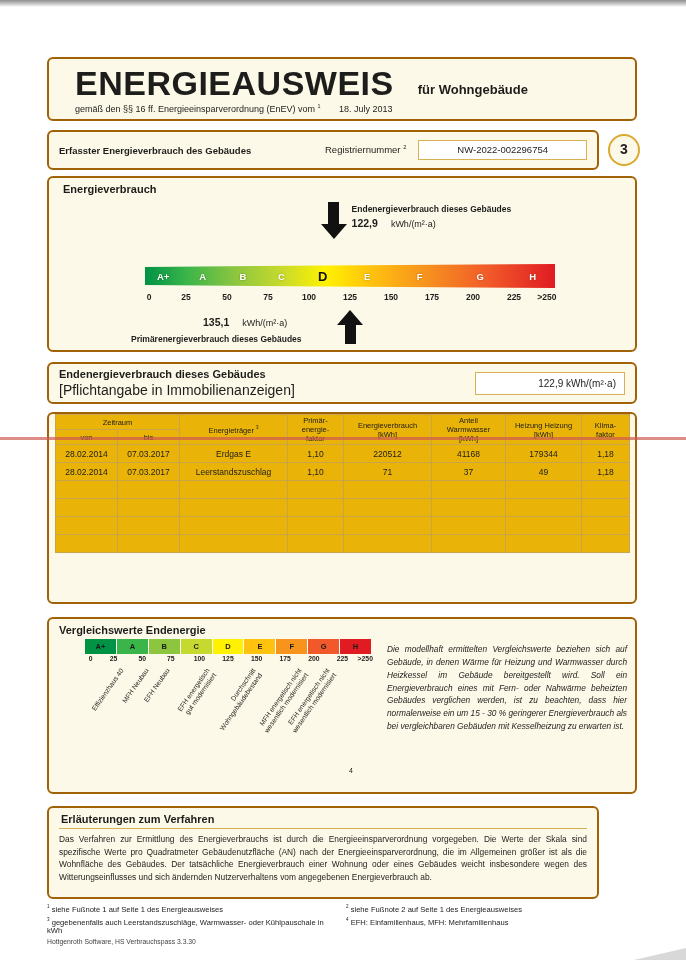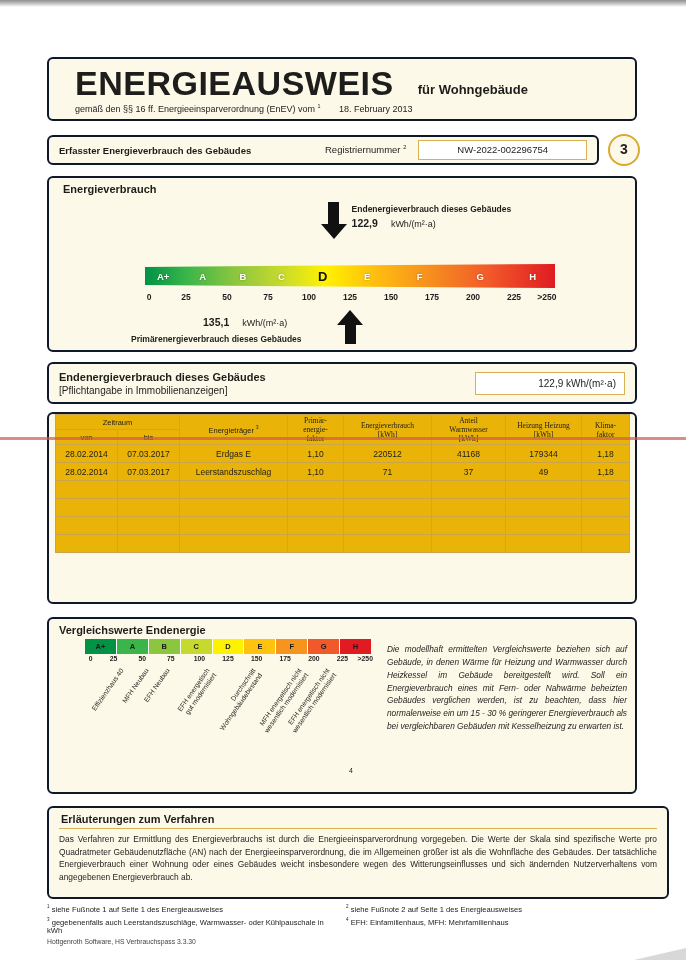--- a/index.html
+++ b/index.html
@@ -1,40 +1,40 @@
 <!DOCTYPE html>
 <html><head>
 <meta charset="utf-8">
 <style>
   html,body{margin:0;padding:0;background:#ffffff;}
   .page{position:relative;width:686px;height:960px;background:#ffffff;overflow:hidden;
         font-family:"Liberation Sans",sans-serif;color:#1d1d1b;}
-  .box{position:absolute;box-sizing:border-box;background:#fdf9e8;border:2px solid #0f172a;border-radius:6px;}
+  .box{position:absolute;box-sizing:border-box;background:#fdf9e8;border:2px solid #a16207;border-radius:6px;}
   sup{font-size:0.6em;vertical-align:super;}
-  .pre{white-space:pre-line;font-family:Liberation Serif, serif;}
+  .pre{white-space:pre-line;}
   b{font-weight:bold;}
 
   
   .scan-strip{position:absolute;left:0;top:0;width:686px;height:7px;
     background:linear-gradient(180deg,#8f8f8f 0%,#c9c9c9 55%,#ffffff 100%);}
   .red-line{position:absolute;left:0;top:437px;width:686px;height:3px;background:#cf5a52;opacity:.7;}
   .corner-shadow{position:absolute;right:0;bottom:0;width:52px;height:12px;background:#b8b8b8;opacity:.55;
     clip-path:polygon(100% 0,100% 100%,0 100%);}
 
   
   .header-box{left:47px;top:57px;width:590px;height:64px;padding:7px 12px 4px 26px;}
   .title-row{display:flex;align-items:flex-end;}
   .main-title{font-size:34px;font-weight:bold;letter-spacing:.5px;line-height:1;}
   .for-label{font-size:13px;font-weight:bold;margin-left:24px;padding-bottom:3px;}
   .law-row{margin-top:3px;font-size:9px;}
   .law-date{margin-left:16px;}
 
   
   .registry-row{position:absolute;left:47px;top:134px;width:593px;height:32px;display:flex;align-items:center;gap:9px;}
-  .inline-box{position:relative;flex:1;height:30px;display:flex;align-items:center;padding:0 10px;}
+  .inline-box{position:relative;flex:1;height:40px;display:flex;align-items:center;padding:0 10px;}
   .reg-left{font-weight:bold;font-size:9.5px;width:262px;flex:none;}
   .reg-mid{font-size:9.5px;margin-left:4px;flex:none;}
   .reg-value{margin-left:12px;background:#fff;border:1px solid #d8b252;width:172px;height:18px;line-height:18px;
     text-align:center;font-size:9.5px;}
   .page-circle{width:32px;height:32px;flex:none;border-radius:50%;border:2.5px solid #dca92f;background:#fdf9e8;
     box-sizing:border-box;text-align:center;line-height:27px;font-size:14px;font-weight:bold;}
 
   
   .box-title{font-weight:bold;font-size:11px;padding:5px 2px 3px;}
   .underline{border-bottom:1.5px solid #d8b252;margin-bottom:4px;}
@@ -60,21 +60,21 @@
   .primary-line{position:absolute;left:58px;top:118px;font-size:10.5px;}
   .arrow-up{position:absolute;left:50%;top:112px;transform:translateX(-50%);display:flex;flex-direction:column;align-items:center;}
   .arrow-up .head-up{display:block;width:0;height:0;border-left:13px solid transparent;border-right:13px solid transparent;border-bottom:15px solid #111;}
   .arrow-up .stem{display:block;width:11px;height:19px;background:#111;}
   .primary-label{position:absolute;left:-14px;top:136px;}
 
   
   .endenergie-box{left:47px;top:362px;width:590px;height:42px;display:flex;align-items:center;
     justify-content:space-between;padding:4px 10px;}
   .ee-title{font-weight:bold;font-size:11px;}
-  .ee-sub{font-size:10px;margin-top:2px;}
+  .ee-sub{font-size:14px;margin-top:2px;}
   .ee-value{width:150px;background:#fff;border:1px solid #d8b252;font-size:10px;text-align:right;padding:5px 8px;box-sizing:border-box;}
 
   
   .table-box{left:47px;top:412px;width:590px;height:192px;padding:0 6px 4px;}
   .ctable{width:100%;border-collapse:collapse;table-layout:fixed;background:#eab308;}
   .ctable th,.ctable td{border:1px solid #c9a44a;text-align:center;vertical-align:middle;}
   .ctable th{font-size:7.5px;font-weight:normal;padding:1px 1px;}
   .ctable td{font-size:8.5px;height:17px;padding:0 2px;}
 
   
@@ -85,42 +85,42 @@
   .vseg{flex:1;display:flex;align-items:center;justify-content:center;font-size:7.5px;font-weight:bold;color:#1a1a1a;}
   .vticks{position:relative;height:10px;margin-top:1px;}
   .vtick{position:absolute;transform:translateX(-50%);font-size:6.8px;font-weight:bold;top:0;}
   .vlabels{position:relative;height:104px;}
   .vlabel{position:absolute;top:2px;width:110px;text-align:right;transform:rotate(-55deg);transform-origin:100% 0;
     font-size:6.8px;line-height:1.2;white-space:pre-line;}
   .v-fn{position:absolute;left:264px;top:128px;font-size:7px;}
   .vtext{flex:1;margin-left:16px;margin-top:4px;font-size:8.3px;text-align:justify;line-height:1.55;font-style:italic;}
 
   
-  .erl-box{left:47px;top:806px;width:622px;height:93px;padding:0 10px;}
+  .erl-box{left:47px;top:806px;width:552px;height:93px;padding:0 10px;}
   .erl-text{font-size:8.4px;text-align:justify;line-height:1.5;margin-top:2px;}
 
   
   .footnotes{position:absolute;left:47px;top:904px;width:590px;display:grid;grid-template-columns:1fr 1fr;
     column-gap:8px;row-gap:3px;font-size:7.6px;color:#222;}
   .footer{position:absolute;left:47px;top:938px;font-size:6.8px;color:#444;}
 </style>
 </head>
 <body>
 
 <div class="page">
   <div class="scan-strip"></div>
 
   <div class="box header-box">
     <div class="title-row">
       <span class="main-title">ENERGIEAUSWEIS</span>
       <span class="for-label">für Wohngebäude</span>
     </div>
     <div class="law-row">
       <span><span>gemäß den §§ 16 ff. Energieeinsparverordnung (EnEV) vom </span><sup>1</sup></span>
-      <span class="law-date">18. February 2013</span>
+      <span class="law-date">18. July 2013</span>
     </div>
   </div>
 
   <div class="registry-row">
     <div class="box inline-box">
       <span class="reg-left">Erfasster Energieverbrauch des Gebäudes</span>
       <span class="reg-mid">
         <span>Registriernummer </span><sup>2</sup>
       </span>
       <span class="reg-value">NW-2022-002296754</span>

